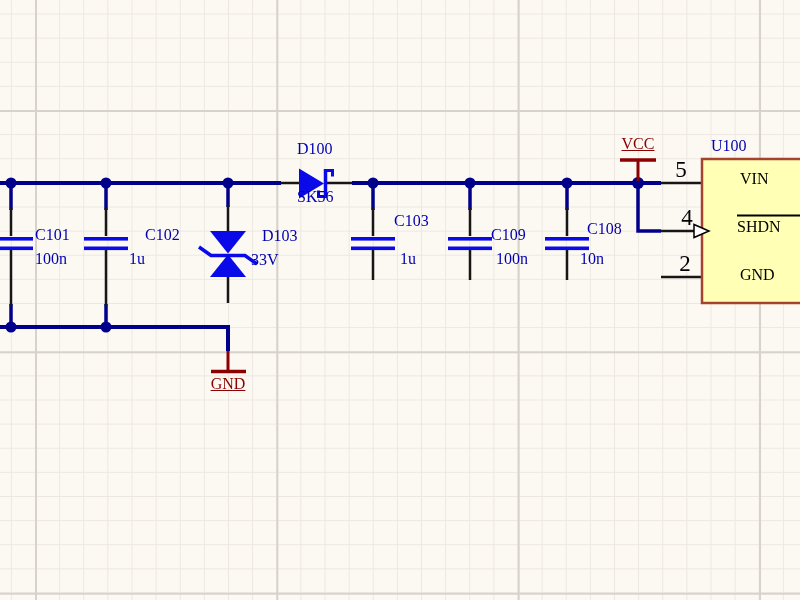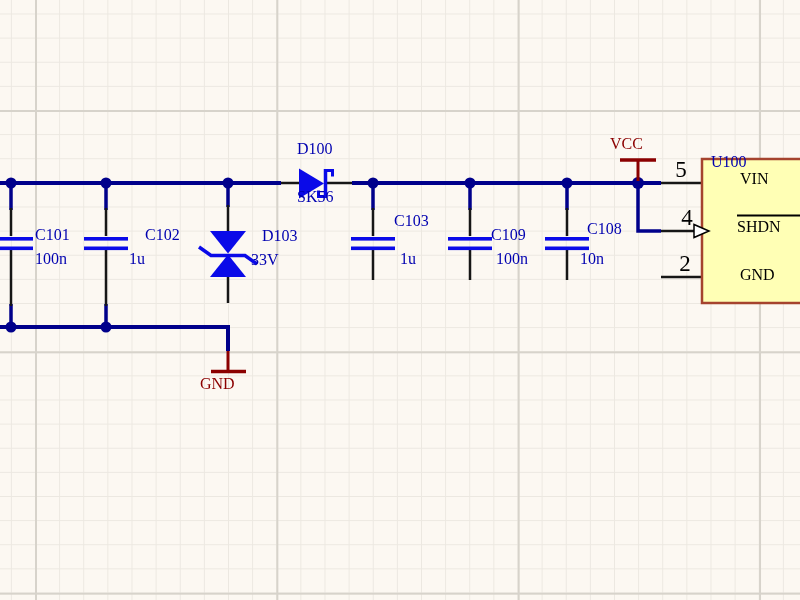--- a/index.html
+++ b/index.html
@@ -22,21 +22,21 @@
     font-family:"Liberation Serif", serif;
     font-size:16px;
     line-height:1.0;
     white-space:nowrap;
     user-select:none;
   }
   .blue{color:#0000B0;}
   .red{color:#8B0000;}
   .black{color:#000000;}
   .pin-num{font-size:23px;width:22px;text-align:center;}
-  .ctr{width:56px;}
+  .ctr{text-align:center;width:56px;text-decoration:underline;}
 </style>
 </head>
 <body>
 
 <div class="canvas">
 
   <svg class="gfx" width="800" height="600" viewBox="0 0 800 600">
 
     <g stroke="#00008B" stroke-width="4" fill="none">
       <path d="M0,183 H281"></path>
@@ -165,21 +165,21 @@
 
   <div class="lbl blue" style="left:491px;top:227px">C109</div>
   <div class="lbl blue" style="left:496px;top:251px">100n</div>
 
   <div class="lbl blue" style="left:587px;top:221px">C108</div>
   <div class="lbl blue" style="left:580px;top:251px">10n</div>
 
   <div class="lbl red ctr" style="left:610px;top:136px">VCC</div>
   <div class="lbl red ctr" style="left:200px;top:376px">GND</div>
 
-  <div class="lbl blue" style="left:711px;top:154px">U100</div>
+  <div class="lbl blue" style="left:711px;top:138px">U100</div>
 
   <div class="lbl black pin-num" style="left:670px;top:158px">5</div>
   <div class="lbl black pin-num" style="left:676px;top:206px">4</div>
   <div class="lbl black pin-num" style="left:674px;top:252px">2</div>
 
   <div class="lbl black" style="left:740px;top:171px">VIN</div>
   <div class="lbl black" style="left:737px;top:219px">SHDN</div>
   <div class="lbl black" style="left:740px;top:267px">GND</div>
 
 </div>

